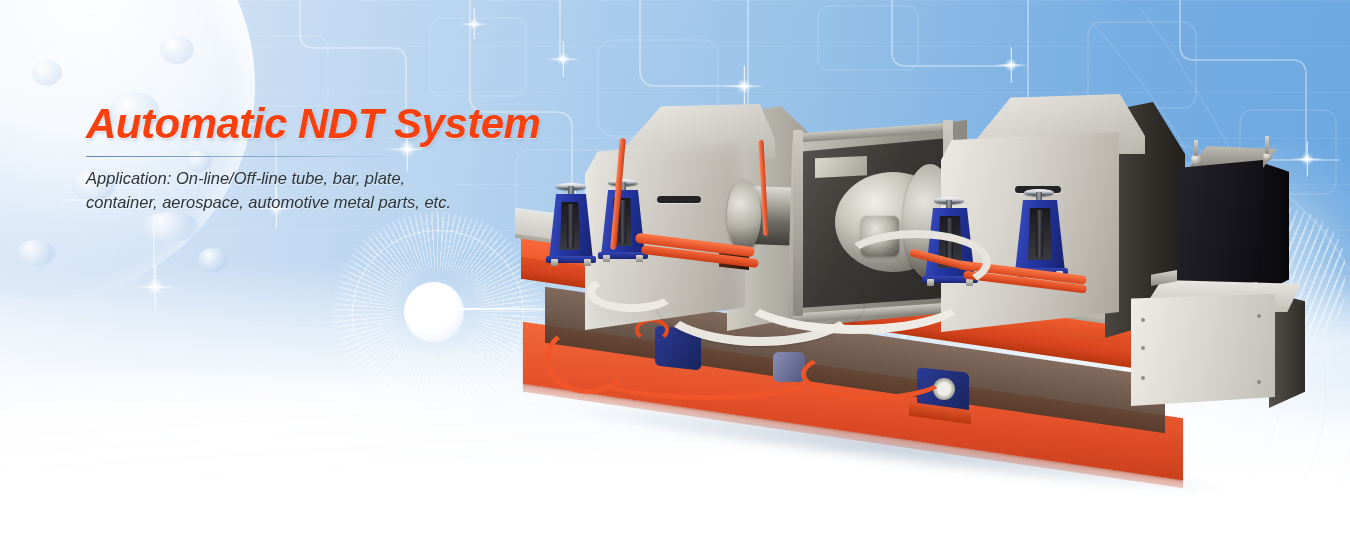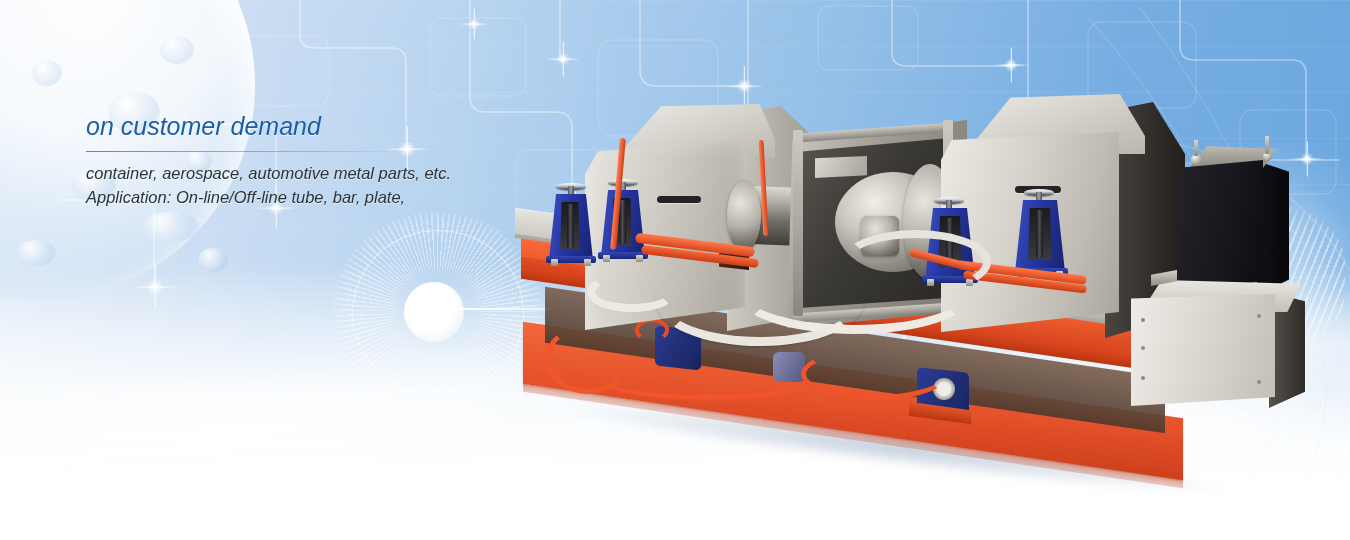--- a/index.html
+++ b/index.html
@@ -628,23 +628,23 @@
     <div>
       <div class="mpart" style="left:150px;top:176px;width:210px;height:90px;border:9px solid #e8e6df;border-radius:50%;border-top-color:transparent;border-right-color:transparent;border-left-color:transparent;box-shadow:0 1px 2px rgba(0,0,0,.18);"></div>
       <div class="mpart" style="left:230px;top:170px;width:240px;height:84px;border:9px solid #edebe4;border-radius:50%;border-top-color:transparent;border-right-color:transparent;border-left-color:transparent;"></div>
       <div class="mpart" style="left:336px;top:150px;width:150px;height:64px;border:8px solid #e6e4dd;border-radius:50%;border-bottom-color:transparent;border-left-color:transparent;"></div>
       <div class="mpart" style="left:82px;top:192px;width:90px;height:40px;border:8px solid #eceae3;border-radius:50%;border-top-color:transparent;border-right-color:transparent;"></div>
     </div>
 
   </div>
 
   <div class="textblock">
+    <div class="headline">Automatic NDT System</div>
     <div class="subhead">
-      <div>on customer demand</div>
     </div>
     <div class="rule"></div>
     <div class="apptext">
+      <div>Application: On-line/Off-line tube, bar, plate,</div>
       <div>container, aerospace, automotive metal parts, etc.</div>
-      <div>Application: On-line/Off-line tube, bar, plate,</div>
     </div>
   </div>
 
 </div>
 
 </body></html>

